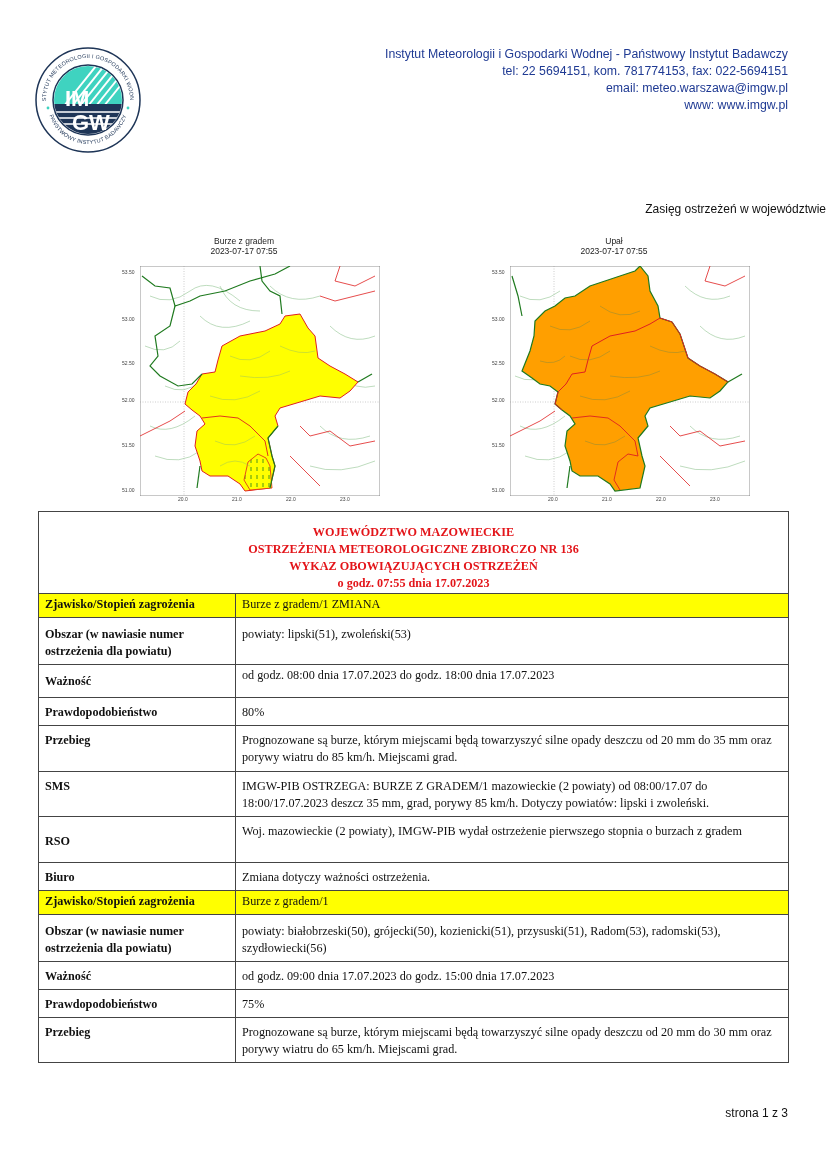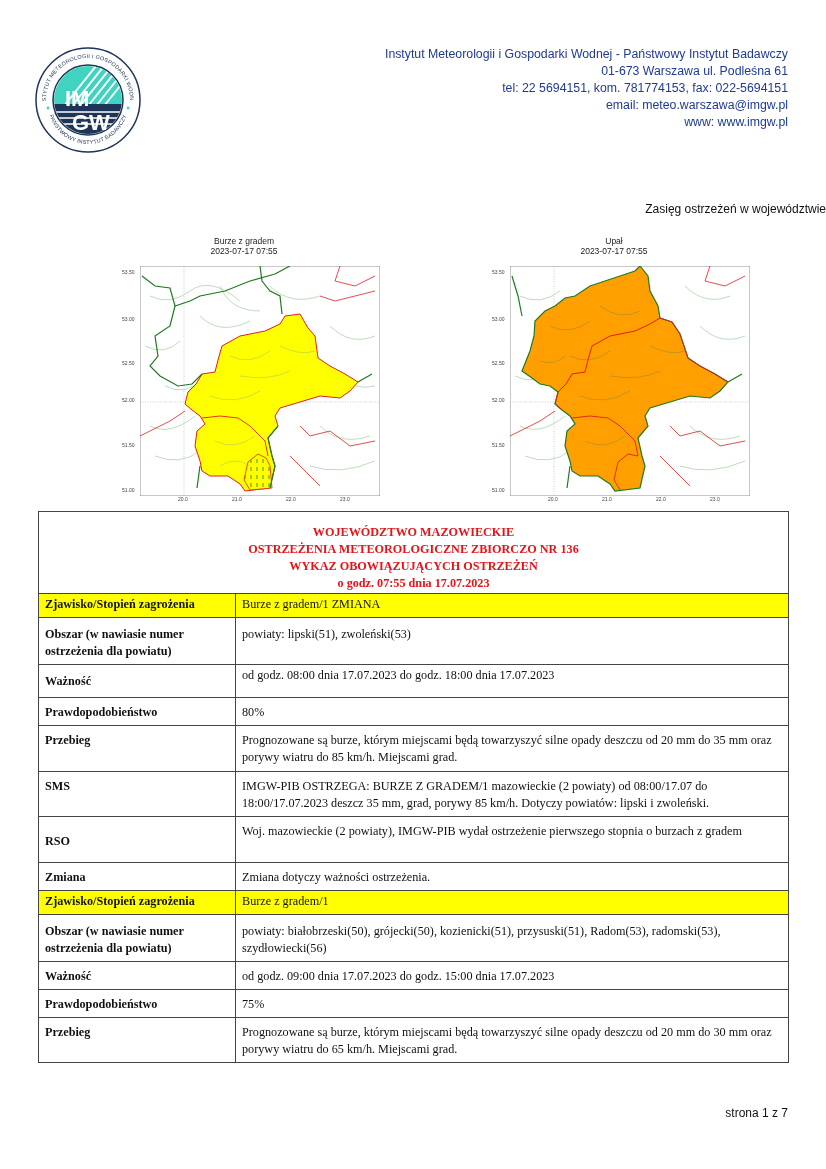--- a/index.html
+++ b/index.html
@@ -73,21 +73,20 @@
     <text font-family="Liberation Sans, sans-serif" font-size="5.5" fill="#1e3557" letter-spacing="0.2">
       <textPath href="#ringBot" startOffset="50%" text-anchor="middle" side="right">PAŃSTWOWY INSTYTUT BADAWCZY</textPath>
     </text>
     <circle cx="14" cy="62" r="1.4" fill="#3fd3c0"></circle>
     <circle cx="94" cy="62" r="1.4" fill="#3fd3c0"></circle>
   </svg>
 </div>
 
 <div class="org-header">
   <div>Instytut Meteorologii i Gospodarki Wodnej - Państwowy Instytut Badawczy</div>
-  <div>01-673 Warszawa ul. Podleśna   61</div>
   <div>tel: 22 5694151, kom. 781774153, fax: 022-5694151</div>
   <div>email: meteo.warszawa@imgw.pl</div>
   <div>www: www.imgw.pl</div>
 </div>
 
 <div class="range-title">Zasięg ostrzeżeń  w województwie</div>
 
 <div class="map-block left">
   <div class="map-caption">
     <div>Burze z gradem</div>
@@ -270,21 +269,21 @@
   </tr>
   <tr>
     <td class="lbl" style="height:45px;padding-top:6px">SMS</td>
     <td class="val" style="padding-top:6px">IMGW-PIB OSTRZEGA: BURZE Z GRADEM/1 mazowieckie (2 powiaty) od 08:00/17.07 do 18:00/17.07.2023 deszcz 35 mm, grad, porywy 85 km/h. Dotyczy powiatów: lipski i zwoleński.</td>
   </tr>
   <tr>
     <td class="lbl" style="height:46px;padding-top:16px">RSO</td>
     <td class="val" style="padding-top:6px">Woj. mazowieckie (2 powiaty), IMGW-PIB wydał ostrzeżenie pierwszego stopnia o burzach z gradem</td>
   </tr>
   <tr>
-    <td class="lbl" style="height:26px;padding-top:6px">Zmiana</td>
+    <td class="lbl" style="height:26px;padding-top:6px">Biuro</td>
     <td class="val" style="padding-top:6px">Zmiana dotyczy ważności  ostrzeżenia.</td>
   </tr>
 
   <tr class="hl row-single">
     <td class="lbl">Zjawisko/Stopień zagrożenia</td>
     <td class="val">Burze z gradem/1</td>
   </tr>
   <tr>
     <td class="lbl" style="height:46px;padding-top:8px">Obszar (w nawiasie numer ostrzeżenia dla powiatu)</td>
     <td class="val" style="padding-top:8px">powiaty: białobrzeski(50), grójecki(50), kozienicki(51), przysuski(51), Radom(53), radomski(53), szydłowiecki(56)</td>
@@ -297,13 +296,13 @@
     <td class="lbl" style="height:26px;padding-top:6px">Prawdopodobieństwo</td>
     <td class="val" style="padding-top:6px">75%</td>
   </tr>
   <tr>
     <td class="lbl" style="height:44px;padding-top:6px">Przebieg</td>
     <td class="val" style="padding-top:6px">Prognozowane są burze, którym miejscami będą towarzyszyć  silne opady deszczu od 20 mm do 30 mm oraz porywy wiatru do 65 km/h. Miejscami grad.</td>
   </tr>
 </tbody>
   </table>
 
-<div class="page-num">strona 1 z 7</div>
+<div class="page-num">strona 1 z 3</div>
 
 </body></html>

